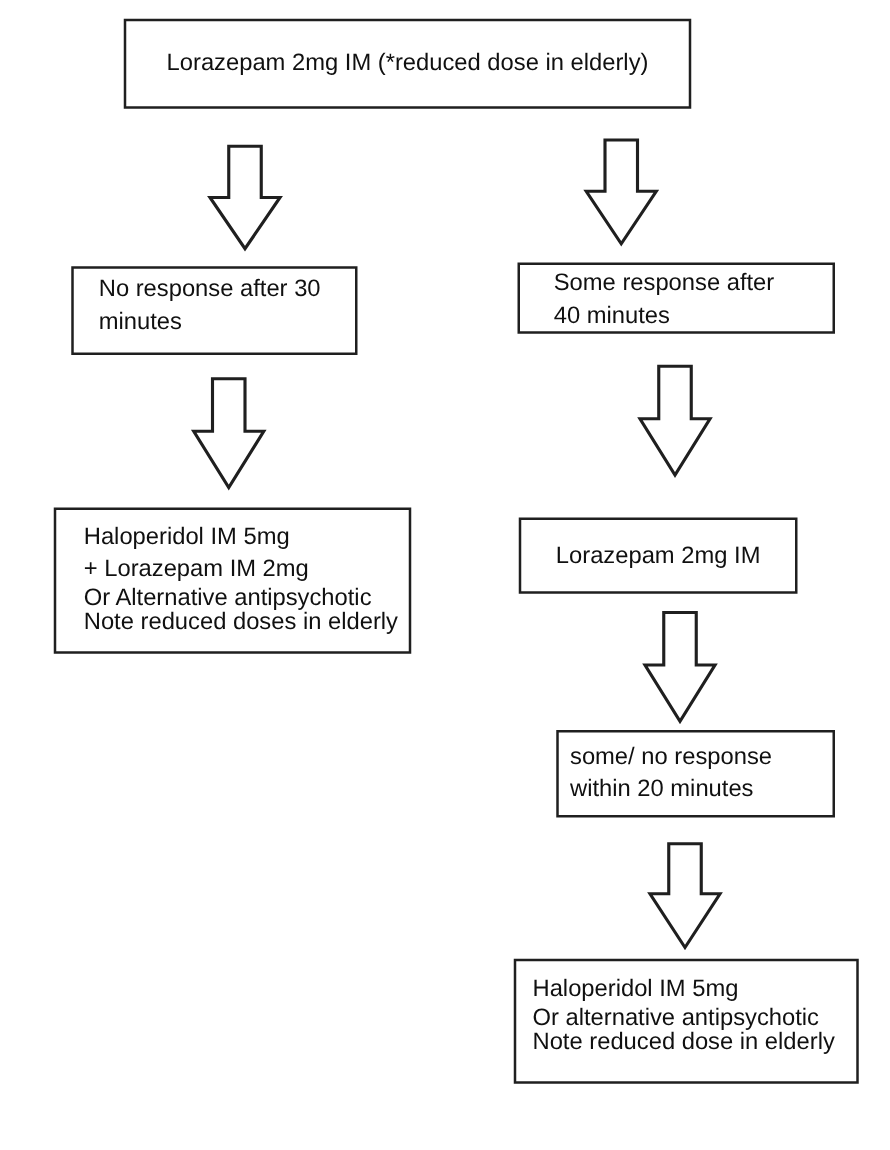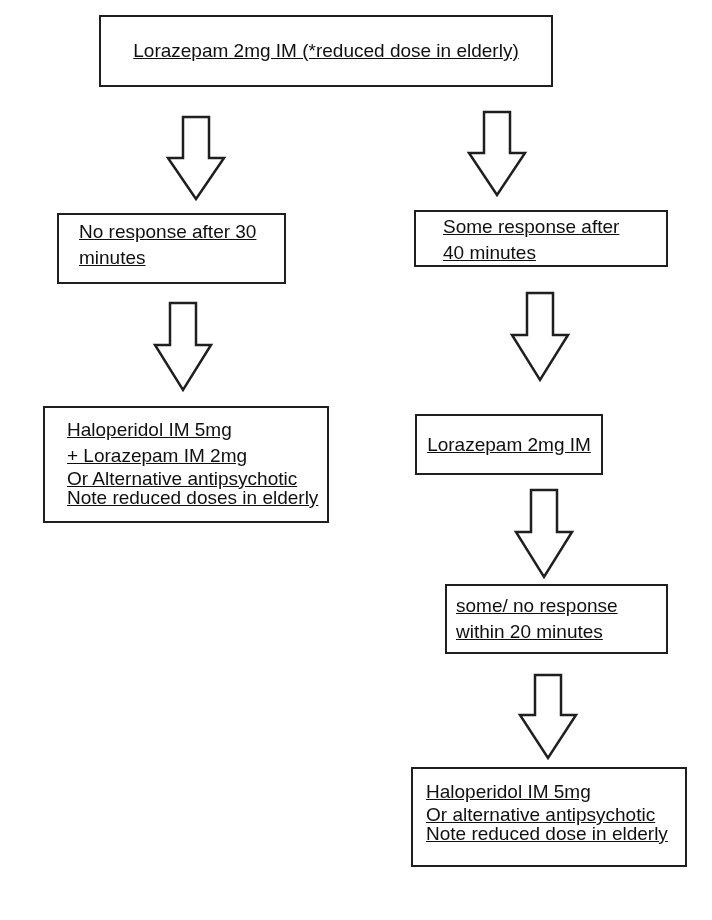--- a/index.html
+++ b/index.html
@@ -27,35 +27,34 @@
     fill: #ffffff;
     stroke: #1f1f1f;
     stroke-width: 2.5;
     stroke-linejoin: miter;
   }
   .node {
     position: absolute;
     box-sizing: border-box;
     border: 2.5px solid #1f1f1f;
     background: #ffffff;
-    text-decoration: underline;
   }
   .big   { font-size: 19px; line-height: 26px; }
   .small { font-size: 19px; line-height: 19px; }
   .center {
     display: flex;
     align-items: center;
     justify-content: center;
     text-align: center;
   }
   #node-start            { left: 99px;  top: 15px;  width: 454px; height: 72px; }
   #node-no-response      { left: 57px;  top: 213px; width: 229px; height: 71px;  padding: 4px 8px 0 20px; }
   #node-left-action      { left: 43px;  top: 406px; width: 286px; height: 117px; padding: 9px 8px 0 22px; }
   #node-some-response    { left: 414px; top: 210px; width: 254px; height: 57px;  padding: 2px 8px 0 27px; }
-  #node-repeat-dose      { left: 415px; top: 414px; width: 188px; height: 61px; }
+  #node-repeat-dose      { left: 415px; top: 414px; width: 223px; height: 61px; }
   #node-some-no-response { left: 445px; top: 584px; width: 223px; height: 70px;  padding: 7px 8px 0 9px; }
   #node-right-action     { left: 411px; top: 767px; width: 276px; height: 100px; padding: 10px 8px 0 13px; }
 </style>
 </head>
 <body>
 
 <div class="canvas">
 
   <svg class="arrows-layer" viewBox="0 0 712 920" xmlns="http://www.w3.org/2000/svg">
     <polygon class="arrow" points="183,117 209,117 209,158 224,158 196,199 168,158 183,158"></polygon>

